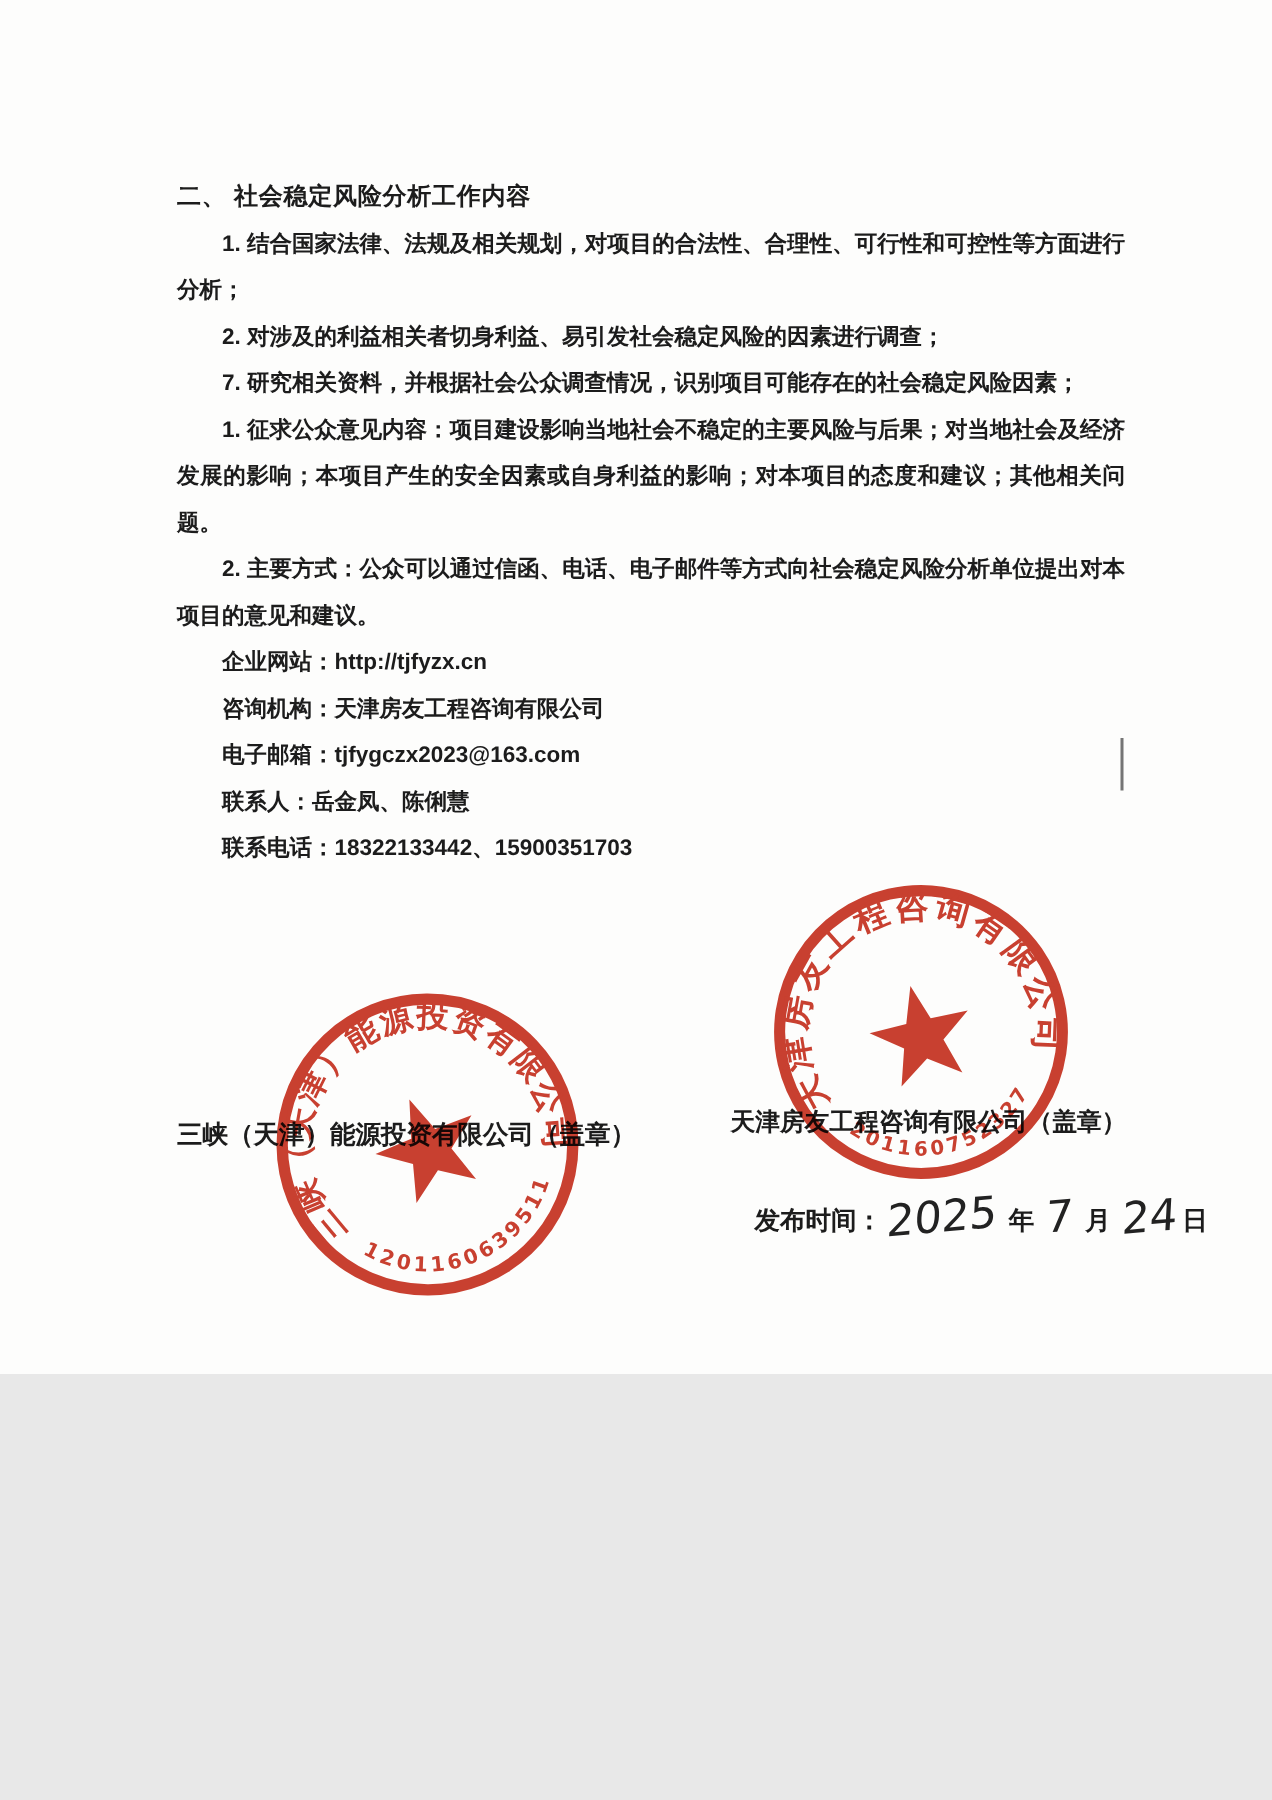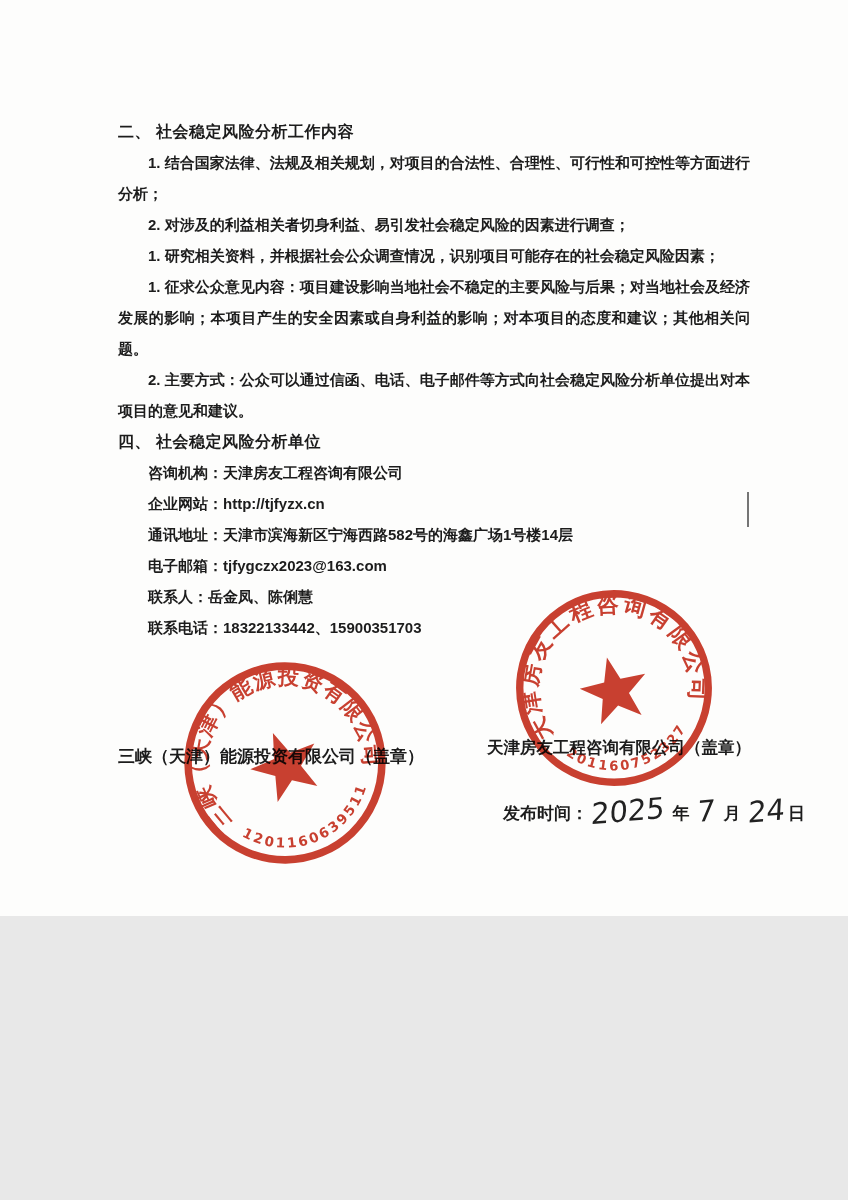--- a/index.html
+++ b/index.html
@@ -46,29 +46,27 @@
 </style>
 </head>
 <body>
 
 <div class="page">
 
   <div class="content">
     <p class="sec-heading">二、 社会稳定风险分析工作内容</p>
     <p class="item">1. 结合国家法律、法规及相关规划，对项目的合法性、合理性、可行性和可控性等方面进行分析；</p>
     <p class="item">2. 对涉及的利益相关者切身利益、易引发社会稳定风险的因素进行调查；</p>
-    <p class="item">1. 研究相关资料，并根据社会公众调查情况，识别项目可能存在的社会稳定风险因素；</p>
+    <p class="item">7. 研究相关资料，并根据社会公众调查情况，识别项目可能存在的社会稳定风险因素；</p>
 
     <p class="item">1. 征求公众意见内容：项目建设影响当地社会不稳定的主要风险与后果；对当地社会及经济发展的影响；本项目产生的安全因素或自身利益的影响；对本项目的态度和建议；其他相关问题。</p>
     <p class="item">2. 主要方式：公众可以通过信函、电话、电子邮件等方式向社会稳定风险分析单位提出对本项目的意见和建议。</p>
 
-    <p class="sec-heading">四、 社会稳定风险分析单位</p>
+    <p class="item">企业网站：http://tjfyzx.cn</p>
     <p class="item">咨询机构：天津房友工程咨询有限公司</p>
-    <p class="item">企业网站：http://tjfyzx.cn</p>
-    <p class="item">通讯地址：天津市滨海新区宁海西路582号的海鑫广场1号楼14层</p>
     <p class="item">电子邮箱：tjfygczx2023@163.com</p>
     <p class="item">联系人：岳金凤、陈俐慧</p>
     <p class="item">联系电话：18322133442、15900351703</p>
   </div>
 
   <div class="sig sig-left">三峡（天津）能源投资有限公司（盖章）</div>
   <div class="sig sig-right">天津房友工程咨询有限公司（盖章）</div>
 
   <div class="date-line">
     <span>发布时间：</span><span class="hand">2025</span>

